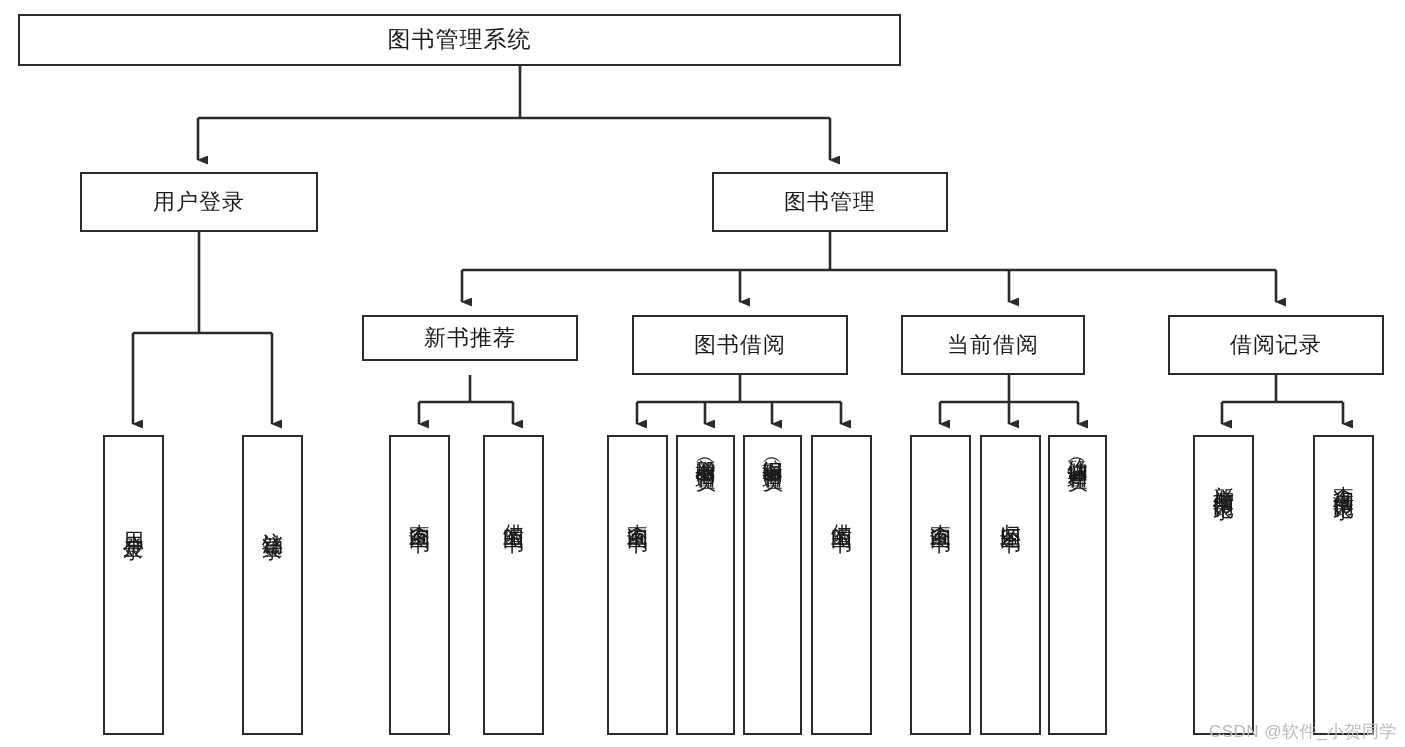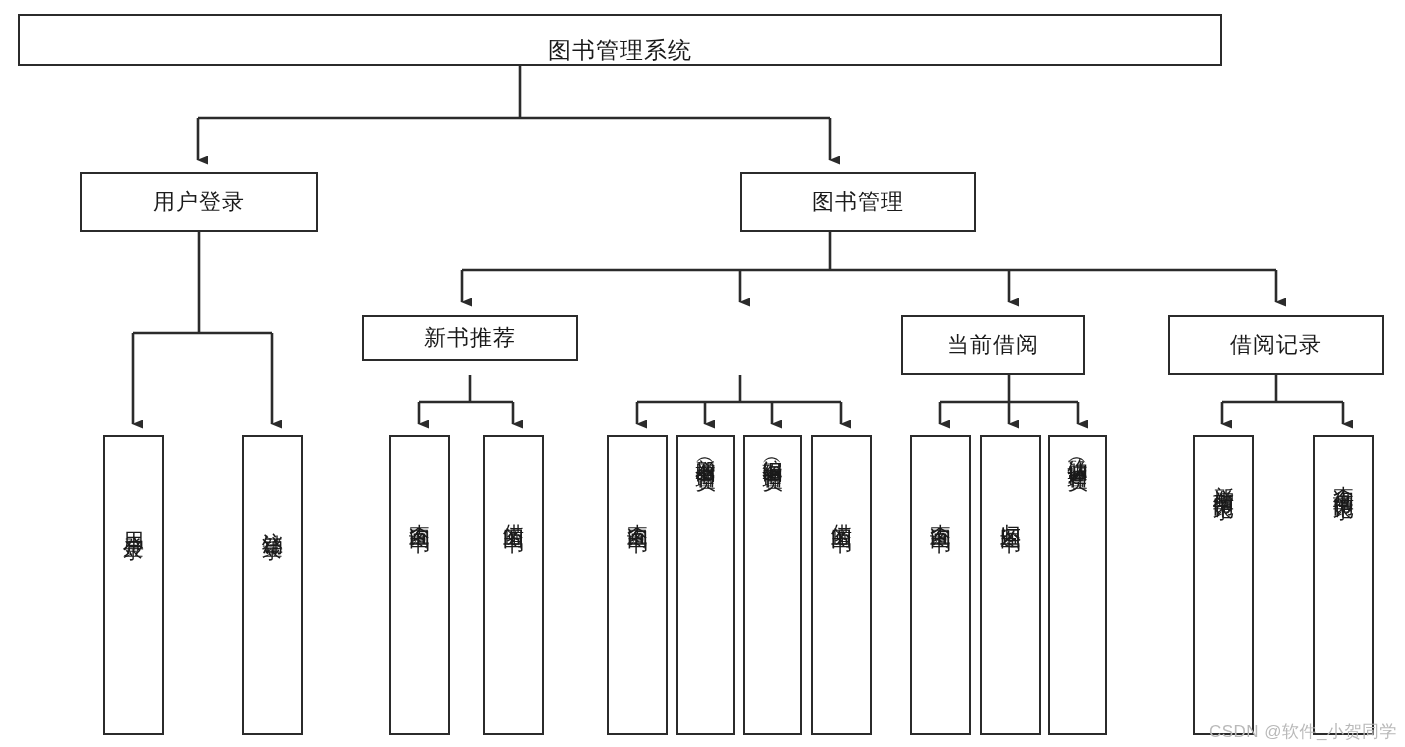--- a/index.html
+++ b/index.html
@@ -128,34 +128,37 @@
       <path d="M1009,402 L1009,424" marker-end="url(#arrowhead)"></path>
       <path d="M1078,402 L1078,424" marker-end="url(#arrowhead)"></path>
 
       <path d="M1276,375 L1276,402"></path>
       <path d="M1222,402 L1343,402"></path>
       <path d="M1222,402 L1222,424" marker-end="url(#arrowhead)"></path>
       <path d="M1343,402 L1343,424" marker-end="url(#arrowhead)"></path>
     </g>
   </svg>
 
-  <div class="node horiz root" style="left:18px; top:14px; width:1204px; height:52px;align-items:flex-end;">
+  <div class="node horiz root" style="left:18px; top:14px; width:883px; height:52px;">
     <span class="node-label">图书管理系统</span>
   </div>
 
   <div class="node horiz" style="left:80px; top:172px; width:238px; height:60px;">
     <span class="node-label">用户登录</span>
   </div>
-  <div class="node horiz" style="left:712px; top:172px; width:236px; height:60px;margin-left:28px;">
+  <div class="node horiz" style="left:712px; top:172px; width:236px; height:60px;">
     <span class="node-label">图书管理</span>
   </div>
 
   <div class="node horiz" style="left:362px; top:315px; width:216px; height:46px;">
     <span class="node-label">新书推荐</span>
   </div>
+  <div class="node horiz" style="left:632px; top:315px; width:216px; height:60px;">
+    <span class="node-label">图书借阅</span>
+  </div>
   <div class="node horiz" style="left:901px; top:315px; width:184px; height:60px;">
     <span class="node-label">当前借阅</span>
   </div>
   <div class="node horiz" style="left:1168px; top:315px; width:216px; height:60px;">
     <span class="node-label">借阅记录</span>
   </div>
 
   <div class="node leaf" style="left:103px; top:435px; width:61px; height:300px; padding-top:78px;">
     <span class="node-label">用户登录</span>
   </div>

